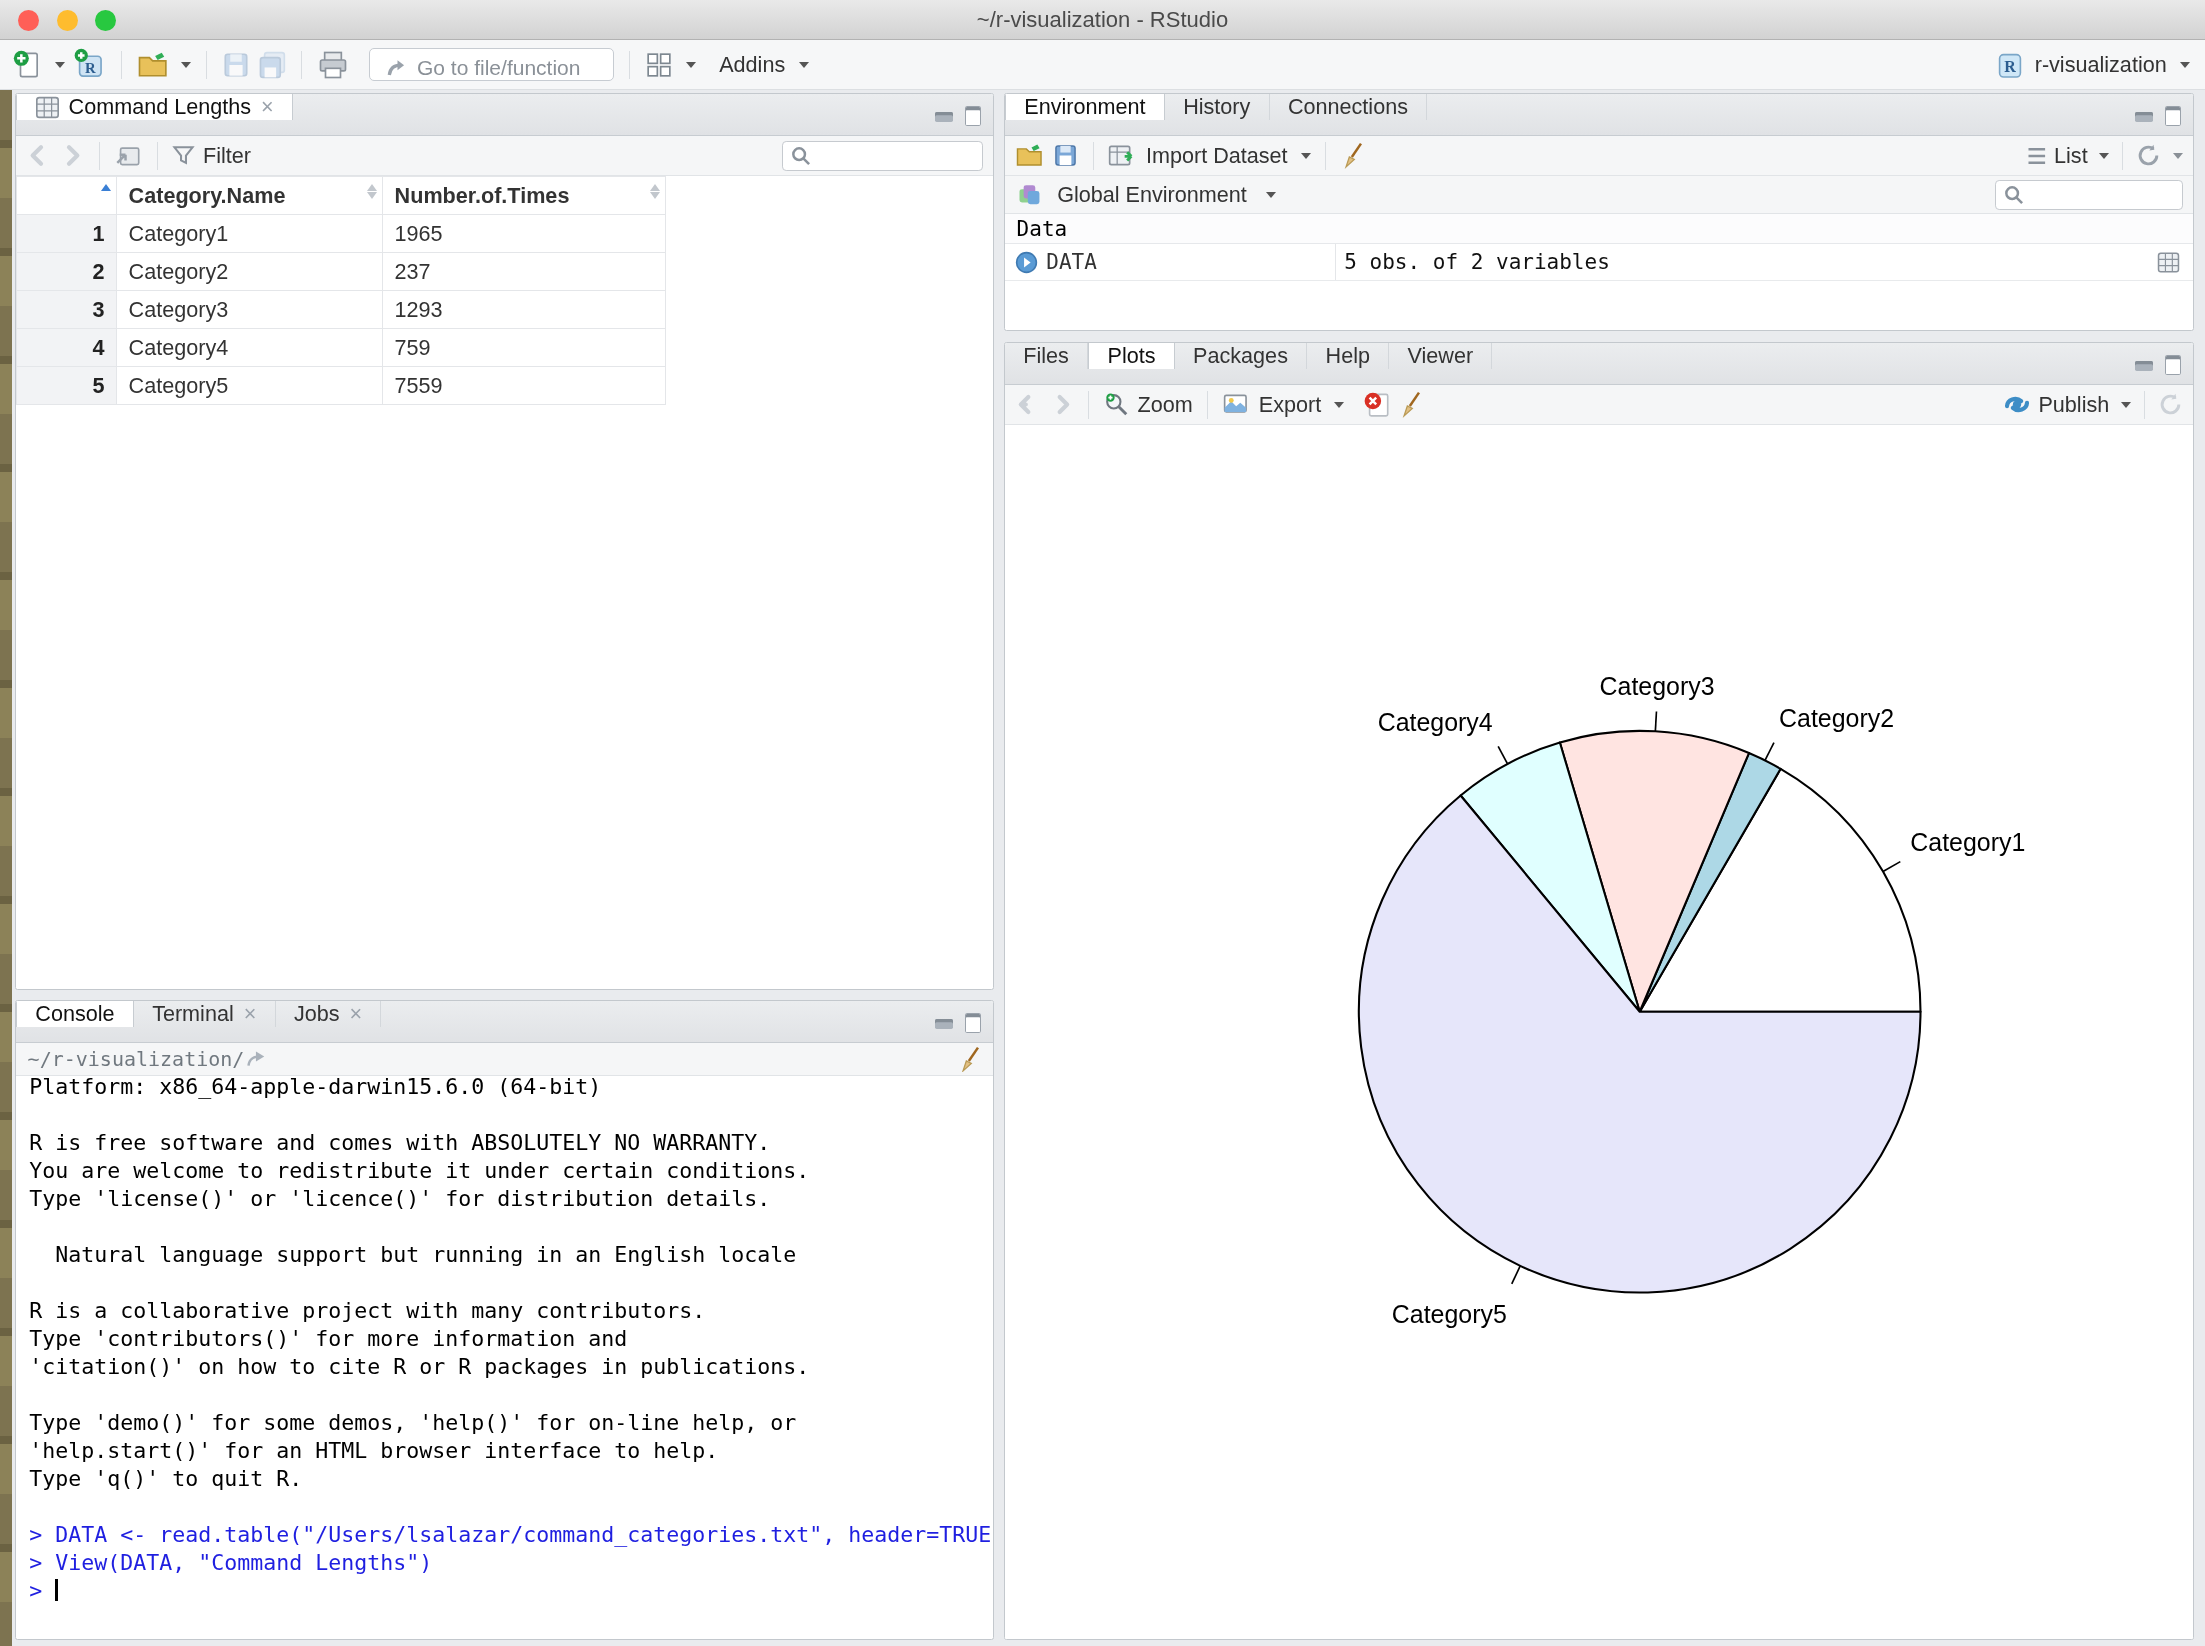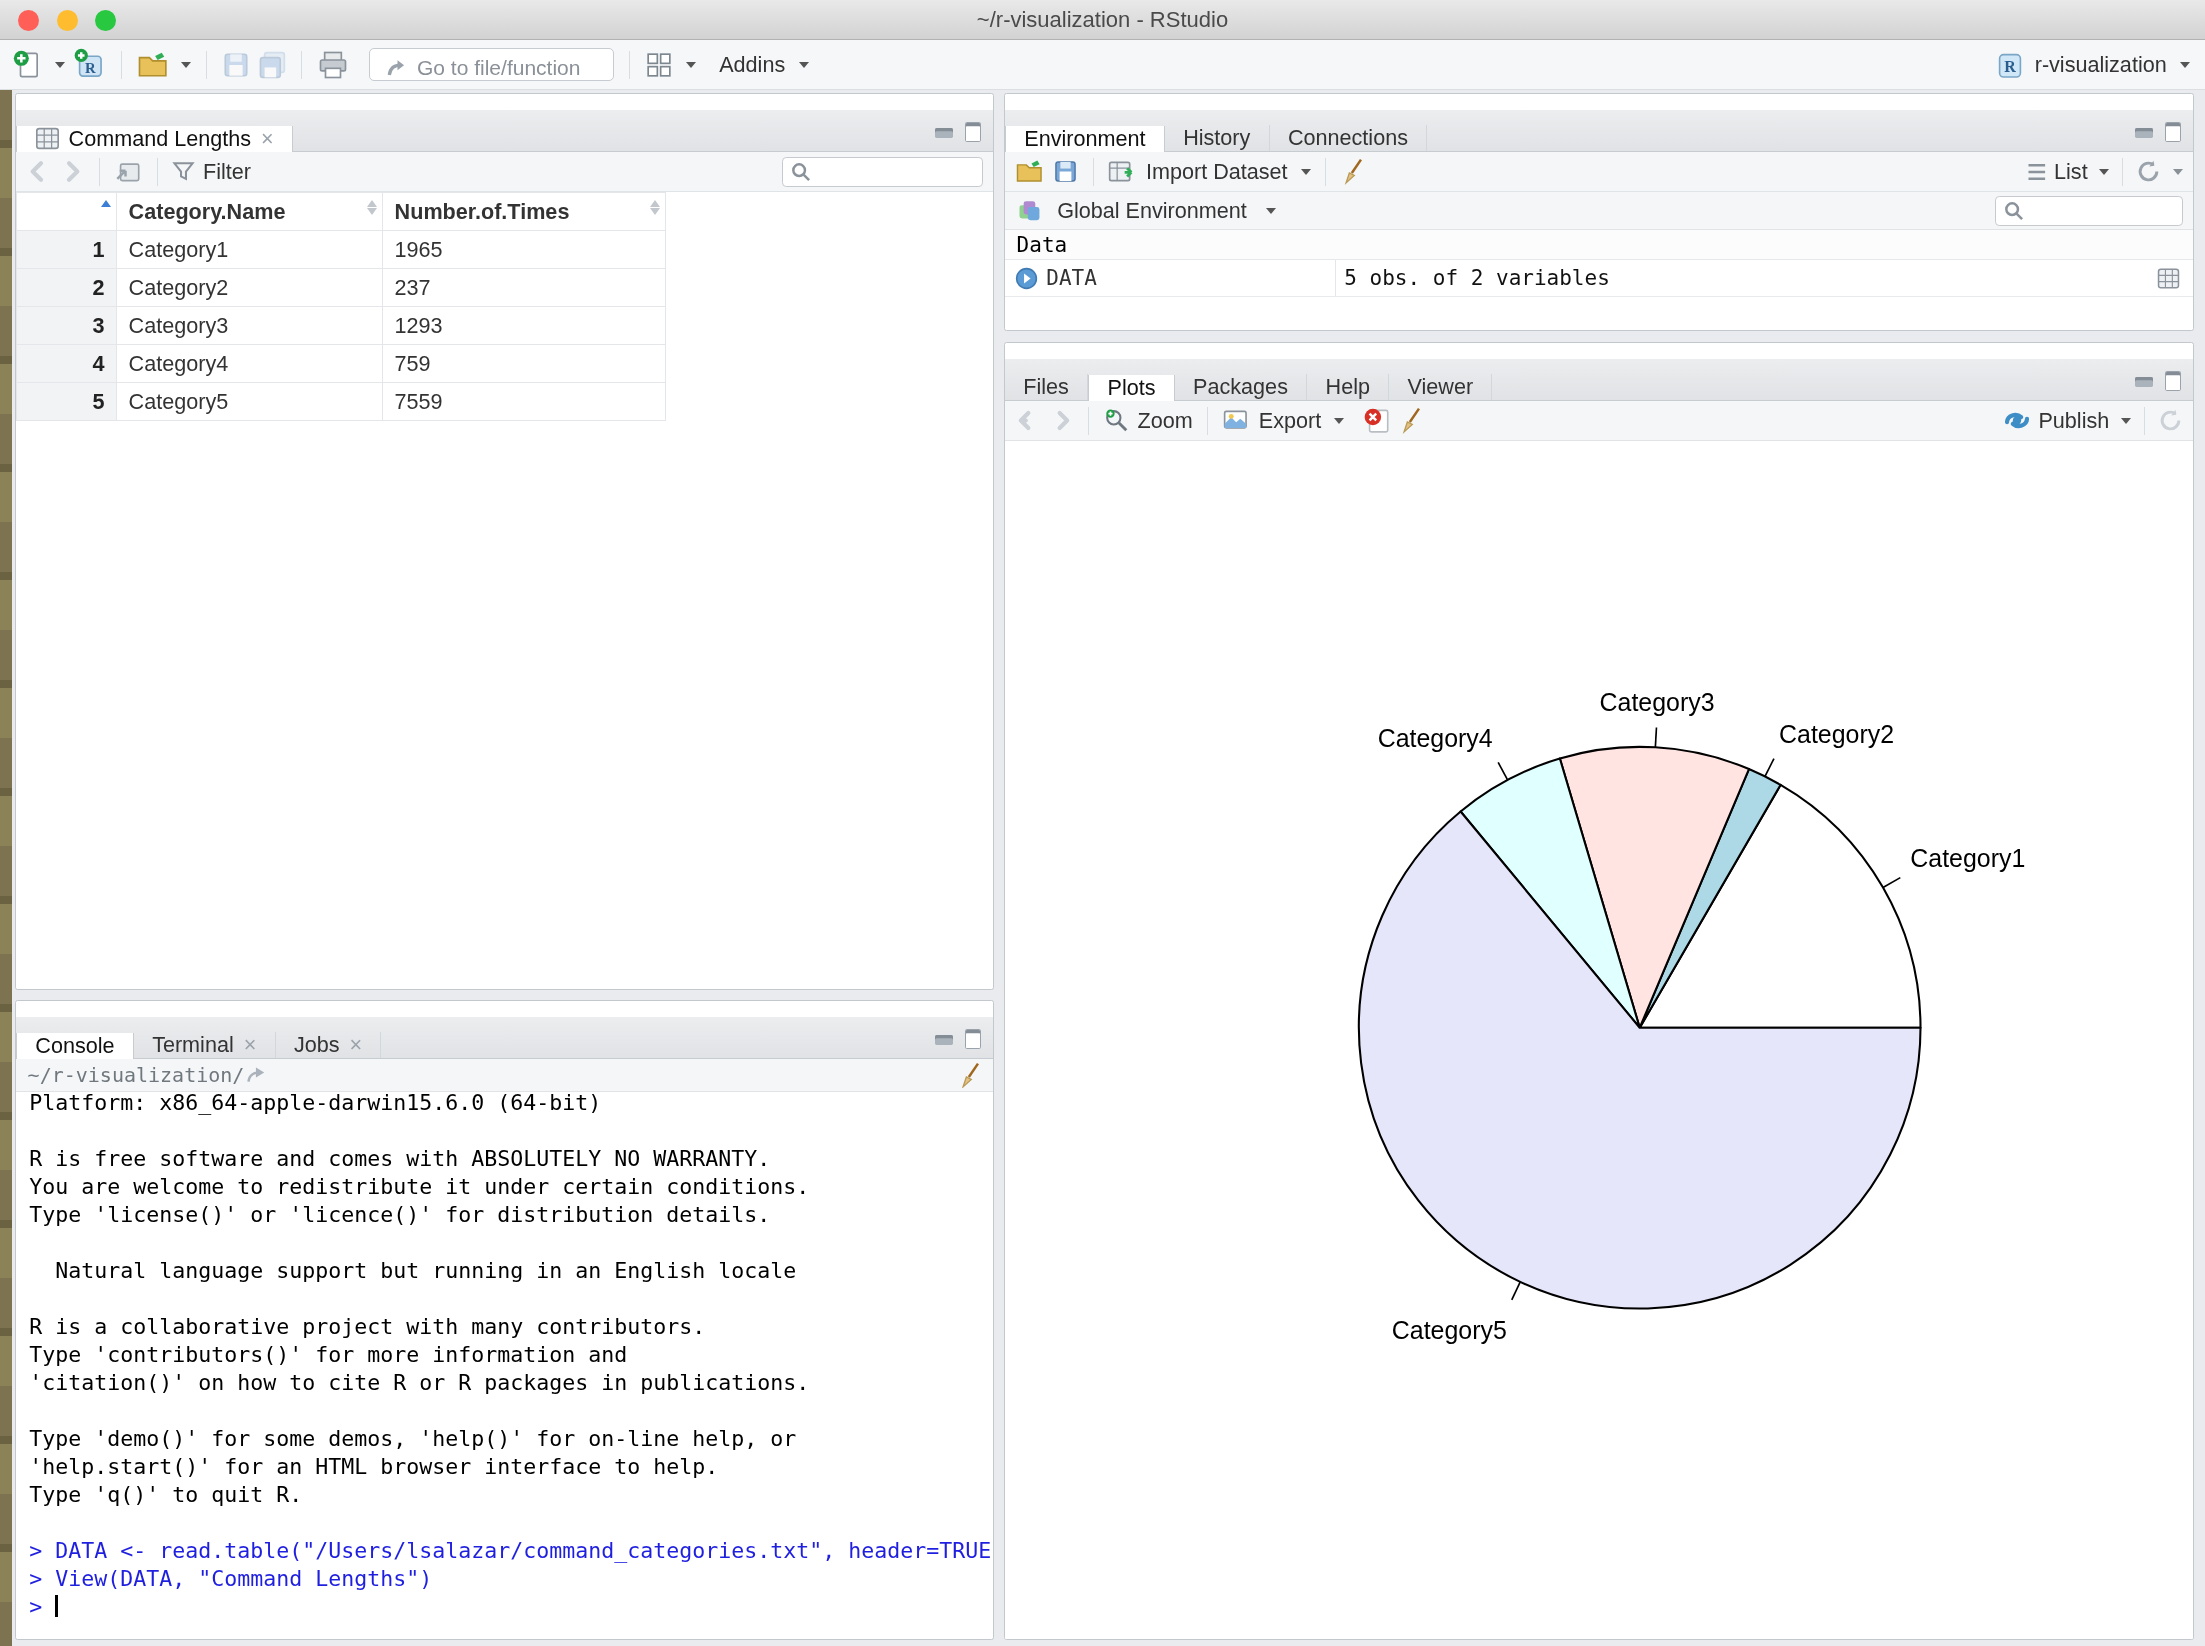--- a/index.html
+++ b/index.html
@@ -31,21 +31,21 @@
     background:repeating-linear-gradient(180deg,#7d7350 0 50px,#6b6242 50px 58px,#8c8258 58px 108px); }
 
   
   .panel { position:absolute; background:#fff; border:0.8px solid #c3c8cd; border-radius:2.5px; overflow:hidden; }
   #data-viewer { left:15px; top:93px; width:979px; height:897px; }
   #console-panel { left:15px; top:1000px; width:979px; height:640px; }
   #env-panel { left:1004px; top:93px; width:1190px; height:238px; }
   #plots-panel { left:1004px; top:342px; width:1190px; height:1298px; }
 
   .tabstrip { height:42px; background:linear-gradient(#ebedef,#e0e2e5); border-bottom:0.8px solid #c7ccd1;
-    display:flex; align-items:flex-end; position:relative;margin-top:16px; }
+    display:flex; align-items:flex-start; position:relative; }
   .tab { display:flex; align-items:center; gap:8.3px; padding:0 18.3px; font-size:21.6px; color:#333;
     border-right:0.8px solid #d3d7db; }
   .tab.active { background:#fff; border-right:0.8px solid #c7ccd1; border-left:0.8px solid #c7ccd1; margin-bottom:-0.8px; color:#111; }
   .tab .close { color:#9aa2ab; font-size:21.6px; margin-left:1.7px; }
   .pane-controls { position:absolute; right:11.6px; top:11.6px; display:flex; gap:8.3px; }
   .pc-min { width:21.6px; height:18.3px; position:relative; }
   .pc-min:before { content:""; position:absolute; left:0; bottom:1.7px; width:18.3px; height:10px; background:#aab2bb; border-radius:1.7px; box-shadow:inset 0 3.3px 0 #848d96; }
   .pc-max { width:16.6px; height:20px; background:#fff; border:1.7px solid #9aa2ab; border-radius:1.7px; box-shadow:inset 0 3.3px 0 #848d96; }
 
   .ptoolbar { height:40px; background:#f5f6f7; border-bottom:0.8px solid #e1e4e7;

